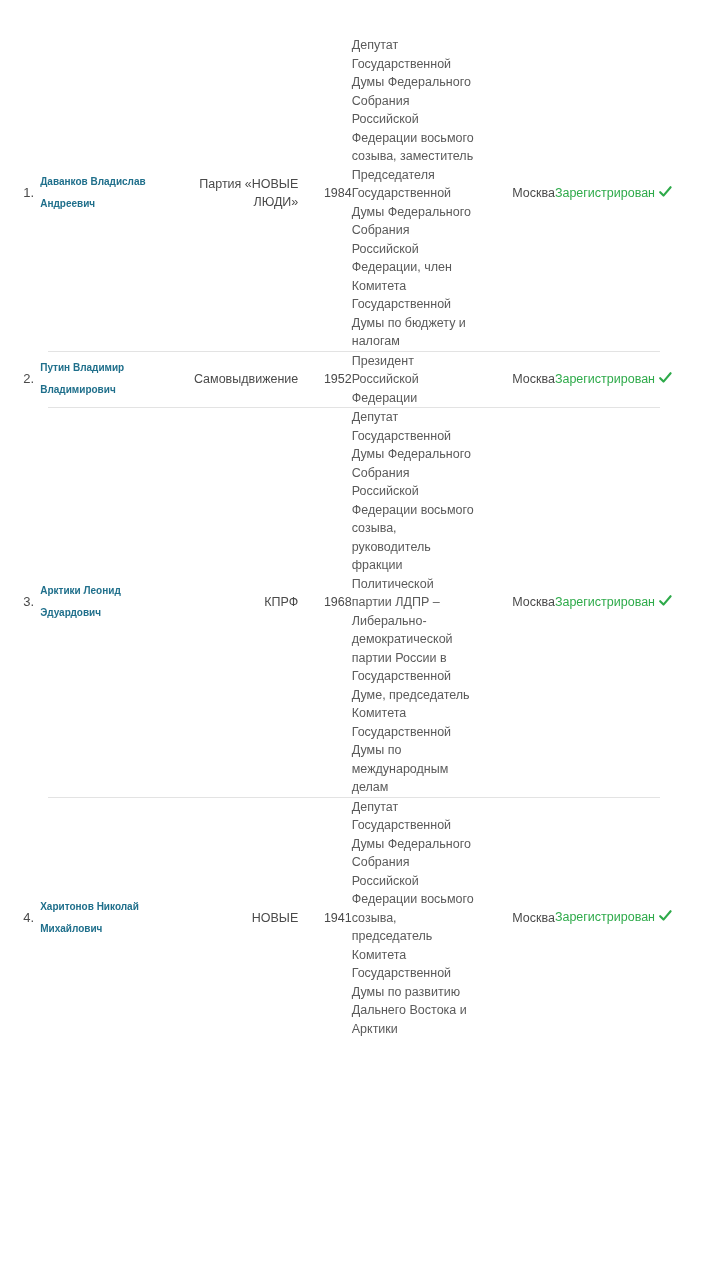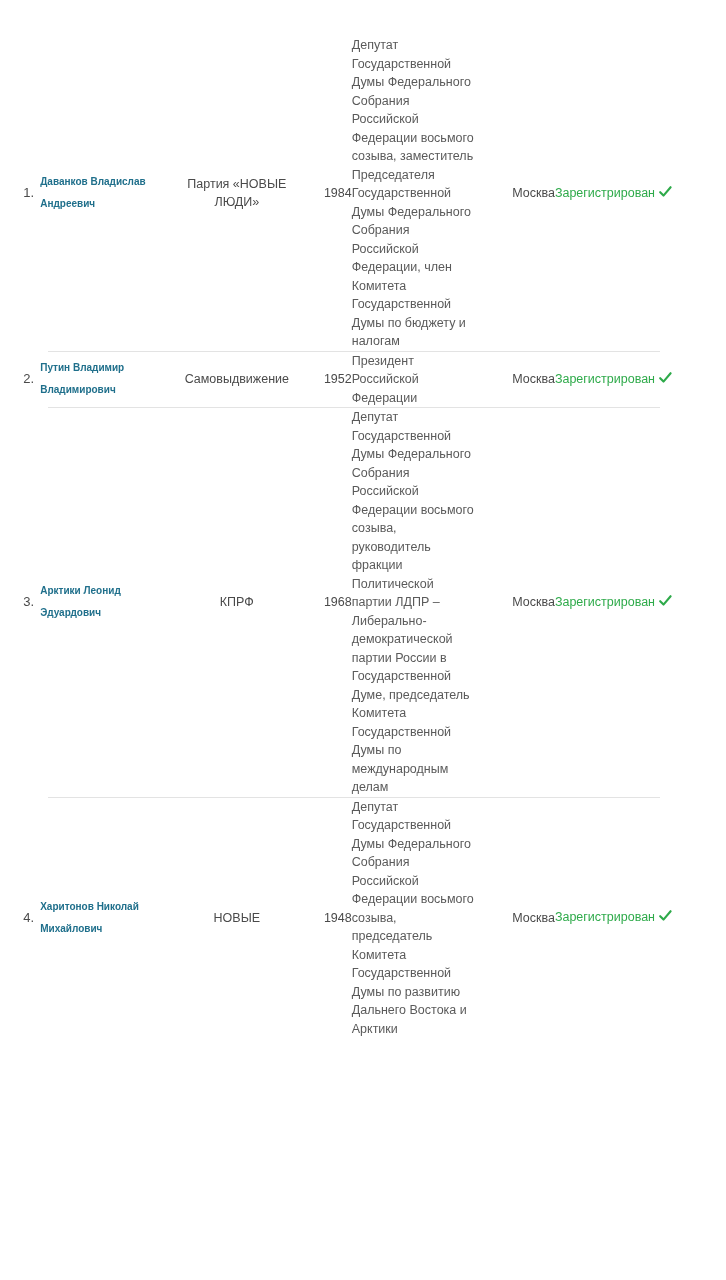--- a/index.html
+++ b/index.html
@@ -55,21 +55,21 @@
     color: #1f6f8b;
     font-weight: bold;
     font-size: 10px;
     line-height: 22px;
     padding-left: 6px;
     text-decoration: none;
     display: block;
   }
 
   .party {
-    text-align: center;
+    text-align: right;
     color: #4a4a4a;
     font-size: 12.5px;
     line-height: 18px;
     padding: 6px 8px;
   }
 
   .year {
     text-align: right;
     color: #4a4a4a;
     font-size: 12.5px;
@@ -195,21 +195,21 @@
           <div class="divider"></div>
         </td>
   </tr>
 
   <tr>
     <td class="cell num">4.</td>
     <td class="cell">
       <a href="#" class="name">Харитонов Николай Михайлович</a>
     </td>
     <td class="cell party">НОВЫЕ</td>
-    <td class="cell year">1948</td>
+    <td class="cell year">1941</td>
     <td class="cell job">Депутат Государственной Думы Федерального Собрания Российской Федерации восьмого созыва, председатель Комитета Государственной Думы по развитию Дальнего Востока и Арктики</td>
     <td class="cell region">Москва</td>
     <td class="cell status">
       <span class="status-text">Зарегистрирован</span><span class="check-icon"><svg width="13" height="12" viewBox="0 0 13 12" aria-hidden="true">
               <path d="M1.2 6.2 L4.5 9.6 L11.6 1.2" fill="none" stroke="#2eaa4a" stroke-width="2.1" stroke-linecap="round" stroke-linejoin="round"></path>
             </svg></span>
     </td>
   </tr>
 </tbody>
 </table>

